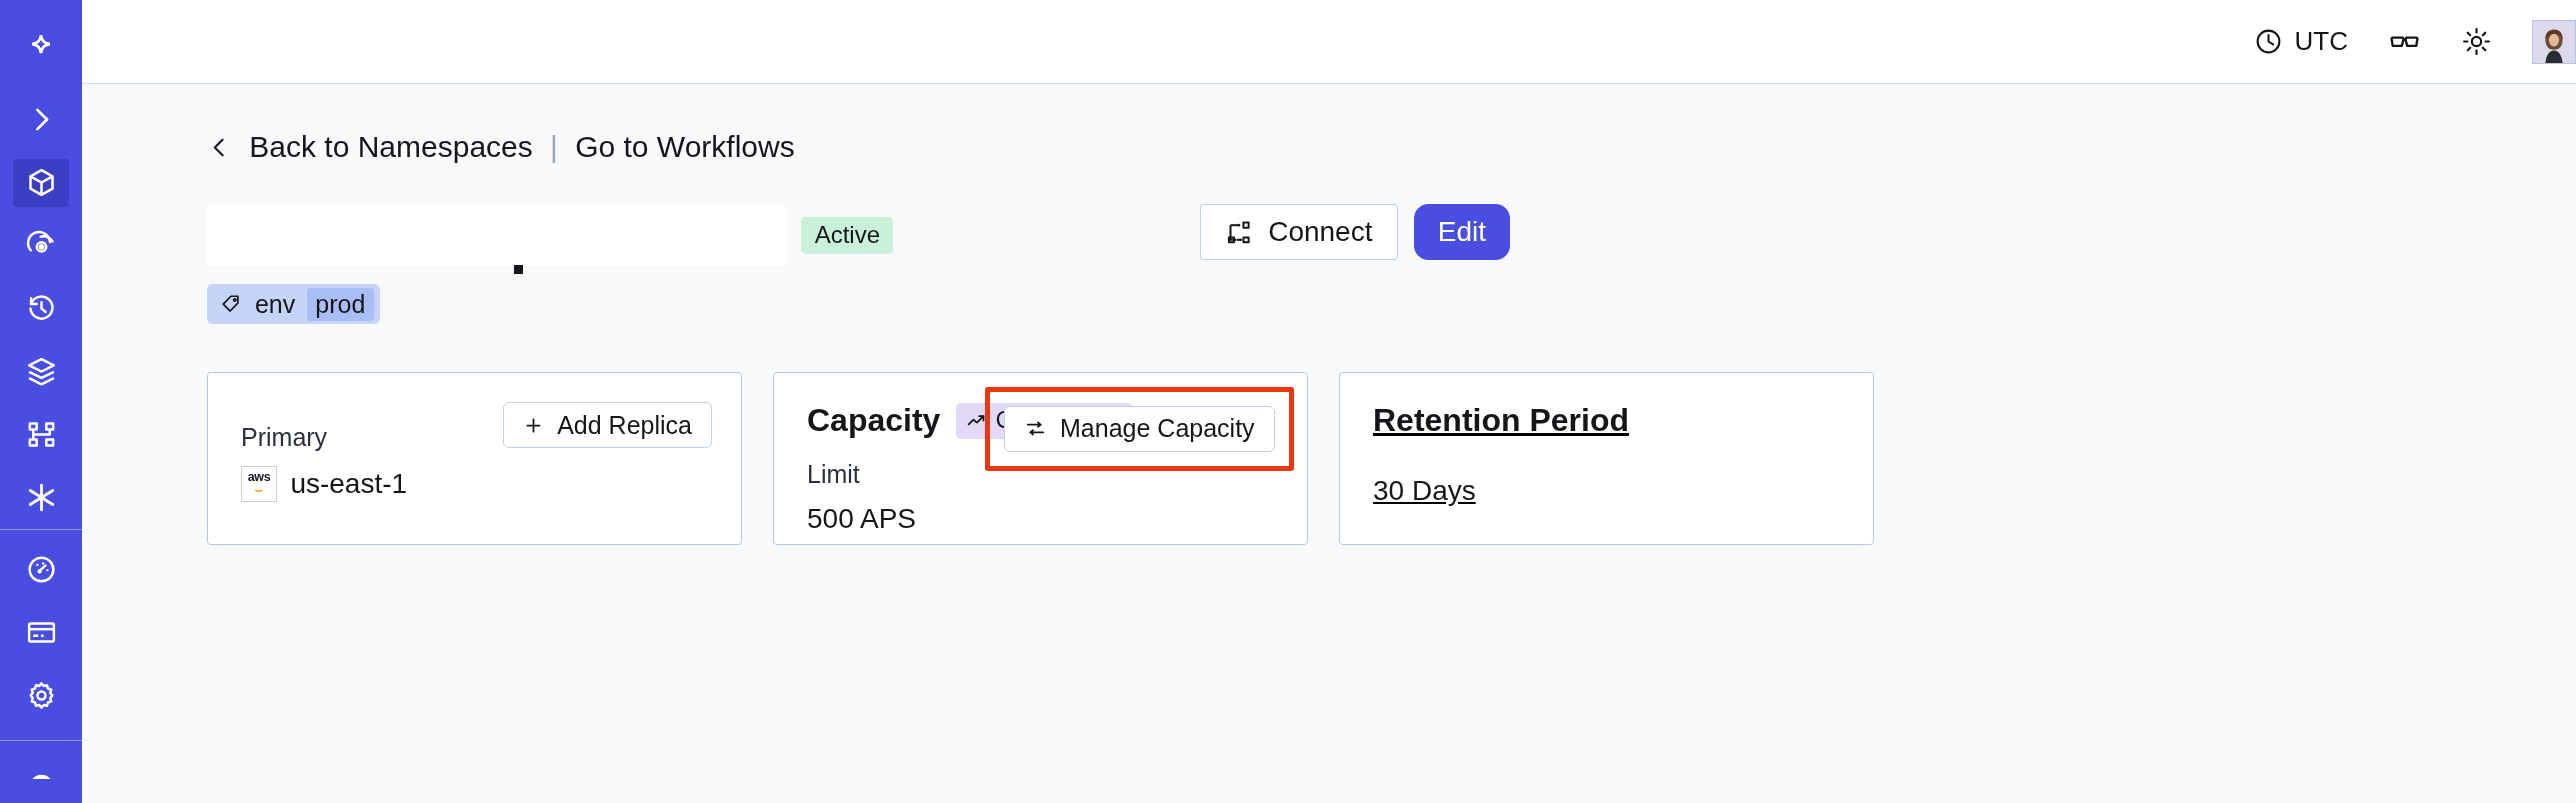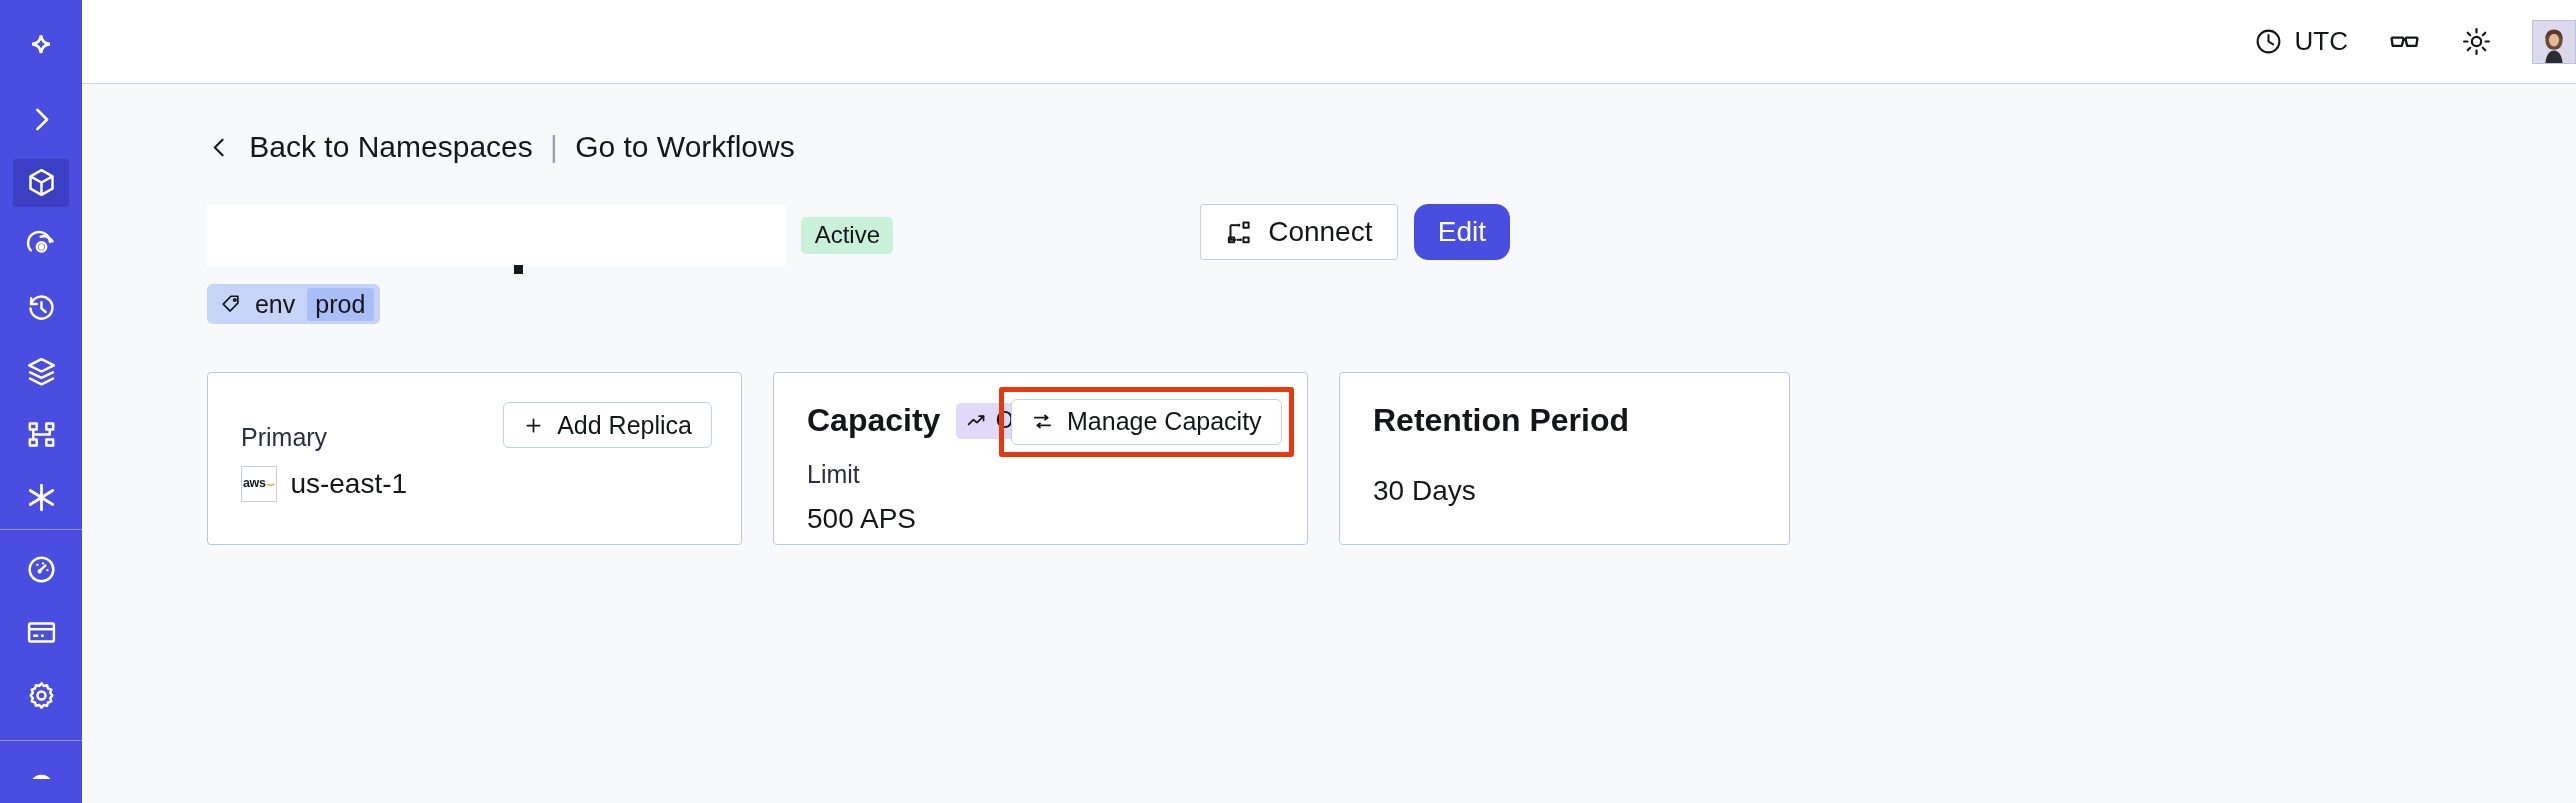--- a/index.html
+++ b/index.html
@@ -148,52 +148,52 @@
   .cards {
     margin-top: 48px; display: flex; gap: 31px;
   }
   .card {
     background: #ffffff; border: 1.9px solid #b9c7de;
     border-radius: 3.8px; padding: 29px 33px;
     height: 173px; position: relative;
   }
   .card-region { width: 535px; }
   .card-capacity { width: 535px; }
-  .card-retention { width: 451px; }
+  .card-retention { width: 535px; text-decoration: underline; }
   .card-head { display: flex; align-items: center; gap: 15.3px; }
   .card-title { font-size: 32px; font-weight: bold; color: #14161a; }
   .badge-ondemand {
     display: inline-flex; align-items: center; gap: 8.6px;
     background: #e2d8f7; color: #14161a;
     font-size: 23px; padding: 4.8px 10.5px; border-radius: 4.8px;
   }
   .card-action { position: absolute; right: 29px; top: 29px; }
   .btn-small {
     display: inline-flex; align-items: center; justify-content: center;
     gap: 13.4px; font-size: 25px;
     background: #ffffff; border: 1.9px solid #c3cfe4;
     color: #14161a; height: 46px; padding: 0 19px;
     border-radius: 6px; cursor: pointer;
   }
   .highlight-box {
     position: absolute; right: 13.4px; top: 13.4px;
     border: 5.8px solid #e8380d; border-radius: 2.9px;
-    padding: 7px;
+    padding: 14px;
   }
   .card-label {
     margin-top: 21px; font-size: 25px; color: #2b3140;
   }
   .card-value {
     margin-top: 13.4px; font-size: 28px; color: #14161a;
     display: flex; align-items: center; gap: 13.4px;
   }
   .aws-logo {
     width: 36px; height: 36px;
     border: 1px solid #c9cdd6; background: #ffffff;
-    display: flex; flex-direction: row;
+    display: flex; flex-direction: column;
     align-items: center; justify-content: center;
     line-height: 1;
   }
   .aws-text { font-size: 12.5px; font-weight: bold; color: #16191f; letter-spacing: -0.3px; }
   .aws-swoosh { font-size: 14.4px; color: #f79400; margin-top: -1.9px; }
 </style>
 </head>
 <body>
 
 <div id="app">

